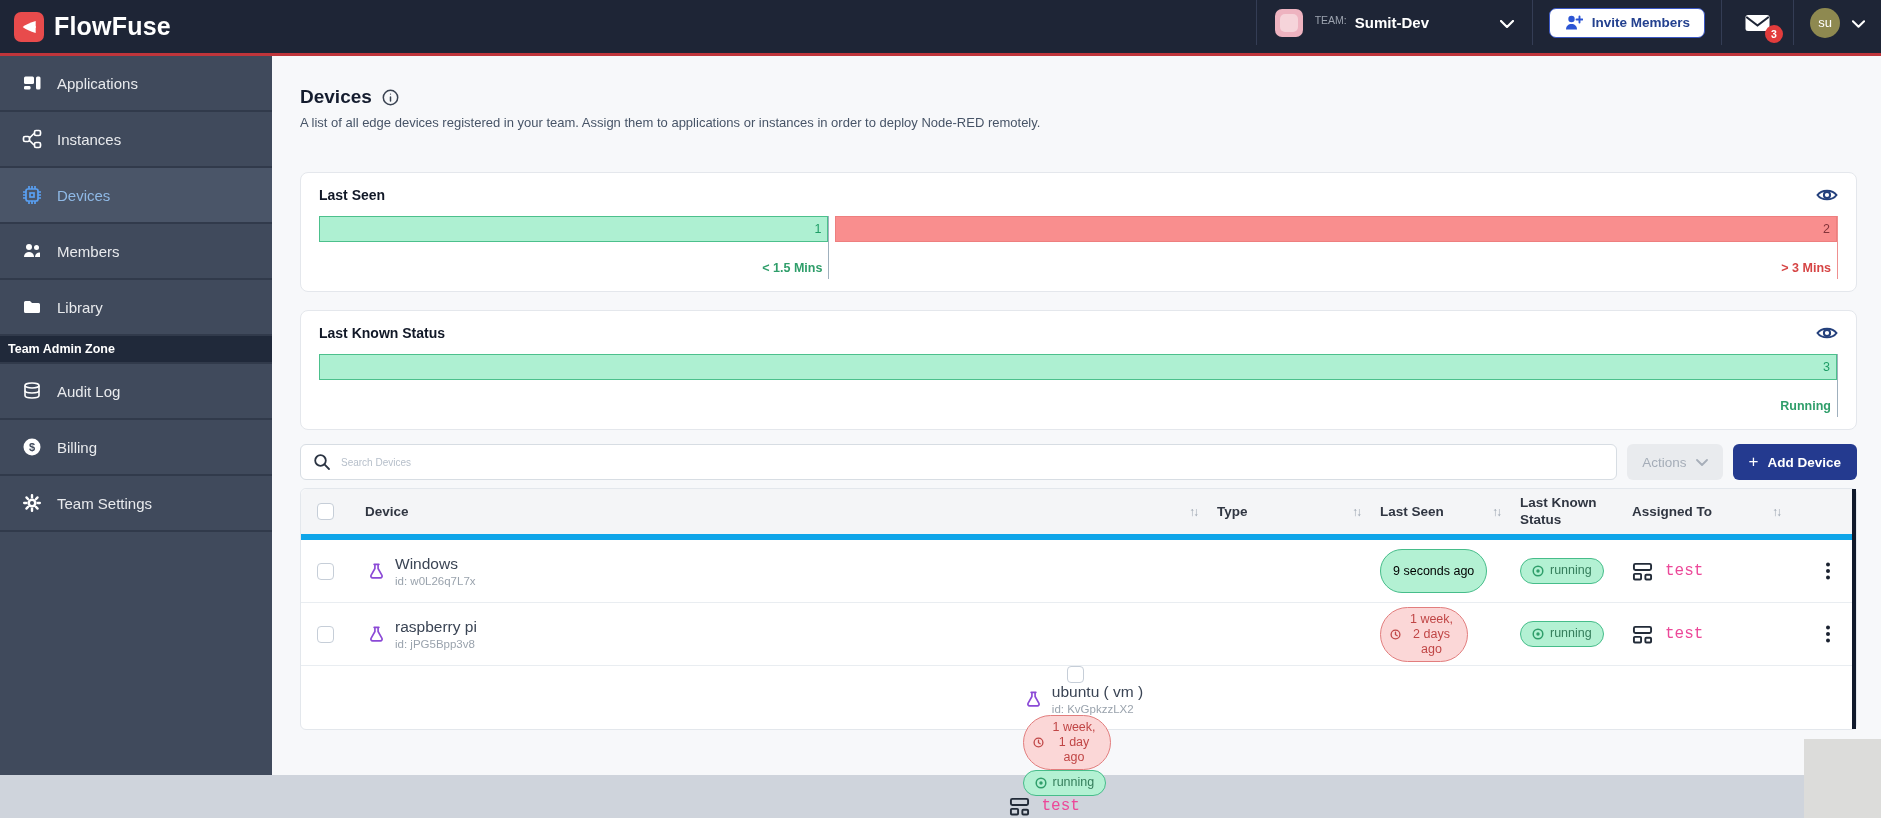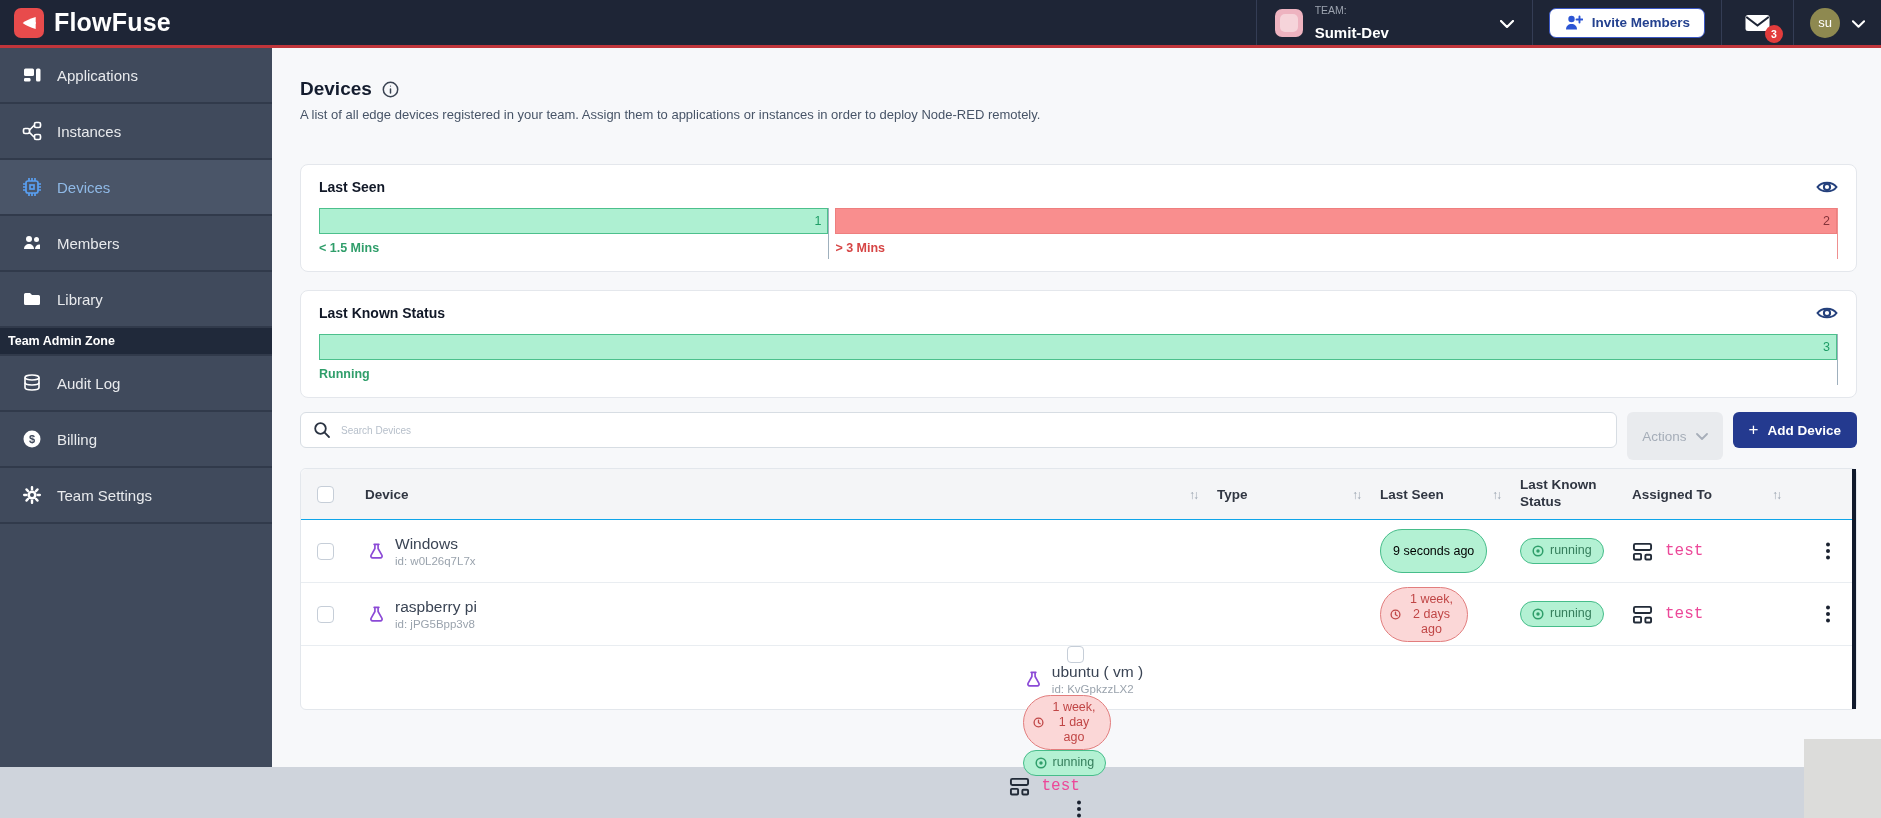--- a/index.html
+++ b/index.html
@@ -1,31 +1,31 @@
 <!DOCTYPE html>
 <html><head>
 <meta charset="utf-8">
 <style>
   * { margin:0; padding:0; box-sizing:border-box; }
   html,body { width:1881px; height:818px; overflow:hidden; background:#f7f8fa;
     font-family:"Liberation Sans", sans-serif; }
 
   
-  .navbar { position:relative; height:48px; background:#1e2536; border-bottom:3px solid #c0353b;
+  .navbar { position:relative; height:56px; background:#1e2536; border-bottom:3px solid #c0353b;
     display:flex; align-items:center; padding-left:14px; }
   .brand { display:flex; align-items:center; gap:10px; }
   .brand-mark { width:30px; height:30px; border-radius:7px; background:#e84b4c;
     display:flex; align-items:center; justify-content:center; }
   .brand-name { color:#fff; font-size:25px; font-weight:bold; letter-spacing:.2px; }
   .nav-right { position:absolute; right:0; top:0; height:45px; display:flex; align-items:stretch; }
   .nav-vdiv { width:1px; background:#343d55; }
   .team-select { display:flex; align-items:center; gap:12px; padding:0 18px; width:275px; cursor:pointer; }
   .team-avatar { width:28px; height:28px; border-radius:7px; background:#eeb3c0; position:relative; flex:0 0 auto;}
   .team-avatar::after { content:""; position:absolute; inset:5px; border-radius:5px; background:#f6d4da; }
-  .team-texts { display:flex; flex-direction:column; line-height:1.15; flex:1;gap:8px; }
+  .team-texts { display:flex; line-height:1.15; flex:1;gap:8px; }
   .team-label { color:#9ca3af; font-size:10.5px; }
   .team-name { color:#fff; font-size:15px; font-weight:bold; }
   .invite-wrap { display:flex; align-items:center; padding:0 16px; }
   .invite-btn { height:30px; background:#fff; border:1.5px solid #3b57c4; border-radius:7px;
     display:flex; align-items:center; gap:9px; padding:0 14px; cursor:pointer; }
   .invite-btn span { color:#24418f; font-size:13.5px; font-weight:bold; }
   .mail-wrap { display:flex; align-items:center; padding:0 22px; position:relative; cursor:pointer; }
   .mail-badge { position:absolute; right:10px; bottom:2px; width:18px; height:18px; border-radius:50%;
     background:#e23c3c; color:#fff; font-size:10.5px; font-weight:bold;
     display:flex; align-items:center; justify-content:center; }
@@ -63,45 +63,45 @@
 
   .chart { display:flex; margin-top:13px; }
   .seg { display:flex; flex-direction:column; }
   .seg-green { border-right:1px solid #9fb0bd; margin-right:6px; }
   .seg-red { border-right:1px solid #ef9090; }
   .seg-bar { height:26px; display:flex; align-items:center; justify-content:flex-end; padding-right:6px; }
   .seg-green .seg-bar { background:#aef0d2; border:1px solid #4cc08c; }
   .seg-red .seg-bar { background:#f98e8e; border:1px solid #ee7f7f; }
   .seg-green .seg-value { color:#1f9d66; font-size:12.5px; }
   .seg-red .seg-value { color:#83343a; font-size:12.5px; }
-  .seg-label { margin-top:7px; padding-right:6px; font-size:12.5px; font-weight:bold; height:18px;}
+  .seg-label { margin-top:19px; padding-right:6px; text-align:right; font-size:12.5px; font-weight:bold; height:18px;}
   .seg-green .seg-label { color:#2f9e6a; }
   .seg-red .seg-label { color:#d64545; }
 
   
   .toolbar { display:flex; gap:10px; margin-top:14px; }
   .search-box { flex:1; height:36px; background:#fff; border:1px solid #d7dde3; border-radius:6px;
     display:flex; align-items:center; gap:10px; padding:0 12px; }
   .search-box input { border:none; outline:none; flex:1; font-size:10px; color:#333;
     font-family:"Liberation Sans", sans-serif; }
   .search-box input::placeholder { color:#b6bfca; }
-  .actions-btn { height:48px; background:#e9ebee; border:none; border-radius:6px; color:#a5adb8;
+  .actions-btn { height:36px; background:#e9ebee; border:none; border-radius:6px; color:#a5adb8;
     font-size:13.5px; display:flex; align-items:center; gap:9px; padding:0 15px; cursor:default;
     font-family:"Liberation Sans", sans-serif; }
   .add-btn { height:36px; background:#243a8f; border:none; border-radius:6px; color:#fff;
     font-size:13.5px; font-weight:bold; display:flex; align-items:center; gap:9px; padding:0 16px;
     cursor:pointer; font-family:"Liberation Sans", sans-serif; }
   .add-btn .plus { font-size:17px; font-weight:normal; }
 
   
   .table-wrap { position:relative; margin-top:8px; background:#fff; border:1px solid #e3e7ec;
     border-radius:6px; }
   .table-scrollbar { position:absolute; top:0; right:0; width:4px; height:100%; background:#10192b; }
   .t-head { display:flex; align-items:center; height:51px; background:#f4f5f7;
-    border-bottom:1px solid #0ea5e9; border-radius:6px 6px 0 0;
+    border-bottom:6px solid #0ea5e9; border-radius:6px 6px 0 0;
     font-size:13.5px; font-weight:bold; color:#303642; }
   .t-row { display:flex; align-items:center; height:63px; border-bottom:1px solid #e9edf1;
     cursor:pointer; }
   .t-row:last-child { border-bottom:none;flex-direction:column; }
   .col-check { width:56px; padding-left:16px; }
   .col-device { flex:1; display:flex; align-items:center; padding-left:10px; gap:9px; }
   .col-sort { width:28px; }
   .col-type { width:135px; }
   .col-lastseen { width:112px; display:flex; justify-content:flex-start; }
   .col-lastknown { width:112px; line-height:1.25; }

